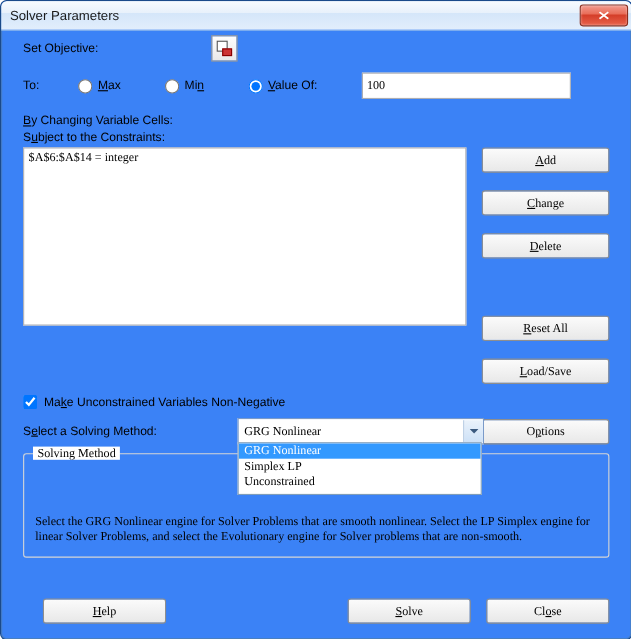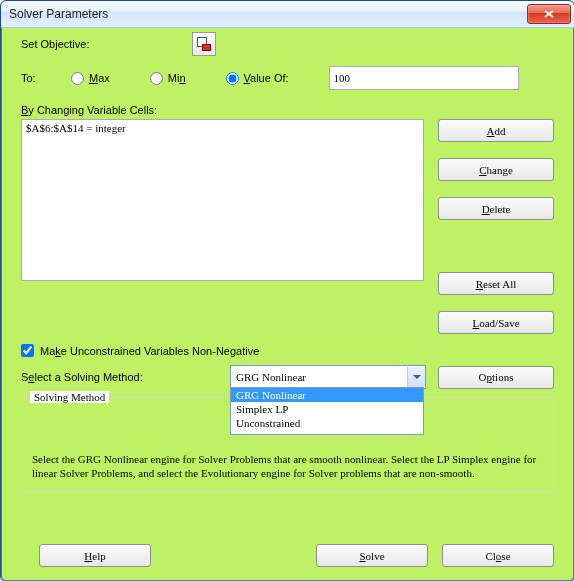--- a/index.html
+++ b/index.html
@@ -6,21 +6,21 @@
 body{
   font:11px "Segoe UI",Tahoma,sans-serif;
   background:#fff;
   color:#000;
   width:574px;height:581px;
 }
 .win{
   width:573px;height:580px;
   border:1px solid #1a4a8a;
   border-radius:6px;
-  background:#bef264;
+  background:#3b82f6;
   box-shadow:0 0 0 1px #4a7fbf inset;
   display:flex;flex-direction:column;
   overflow:hidden;
 }
 .titlebar{
   height:26px;
   background:linear-gradient(to bottom,#f7fbff 0%,#e8f1fb 40%,#d4e6f9 41%,#e2eefc 100%);
   border-bottom:1px solid #a8c8e8;
   display:flex;align-items:center;
   padding:0 3px 0 8px;
@@ -85,21 +85,21 @@
   border:1px solid #8e8e8e;
   border-radius:3px;
   background:linear-gradient(#fbfbfb,#e8e8e8);
   font:11px "Segoe UI",Tahoma;
   cursor:default;
   min-width:112px;
 }
 .gap{height:20px}
 .chk-row{display:flex;align-items:center;margin:10px 0 8px}
 .chk-row input{margin:0 6px 0 0}
-.method-row{display:flex;align-items:center;gap:14px;margin-bottom:4px;position:relative}
+.method-row{display:flex;align-items:center;margin-bottom:4px;position:relative}
 .method-row .mlab{width:195px}
 .combo{position:relative;flex:1}
 .combo-box{
   height:22px;width:100%;
   border:1px solid #7a9ac9;
   background:#fff;
   display:flex;align-items:center;
 }
 .combo-val{flex:1;padding:0 5px;font:11px "Segoe UI",Tahoma}
 .combo-btn{
@@ -186,20 +186,23 @@
         <input type="radio" name="to" checked="" style="">
         <span><span class="u">V</span>alue Of:</span>
       </label>
       <input class="tinput" value="100" style="">
     </div>
 
     <div style="margin-bottom:3px">
       <span><span class="u">B</span>y Changing Variable Cells:</span>
     </div>
 
+    <div style="margin-bottom:3px">
+      <span>S<span class="u">u</span>bject to the Constraints:</span>
+    </div>
     <div class="constraints-row">
       <div class="constraint-box">
         <div>$A$6:$A$14 = integer</div>
       </div>
       <div class="side-btns">
         <button class="btn"><span class="u">A</span>dd</button>
         <button class="btn"><span class="u">C</span>hange</button>
         <button class="btn"><span class="u">D</span>elete</button>
         <div class="gap"></div>
         <button class="btn"><span class="u">R</span>eset All</button>

